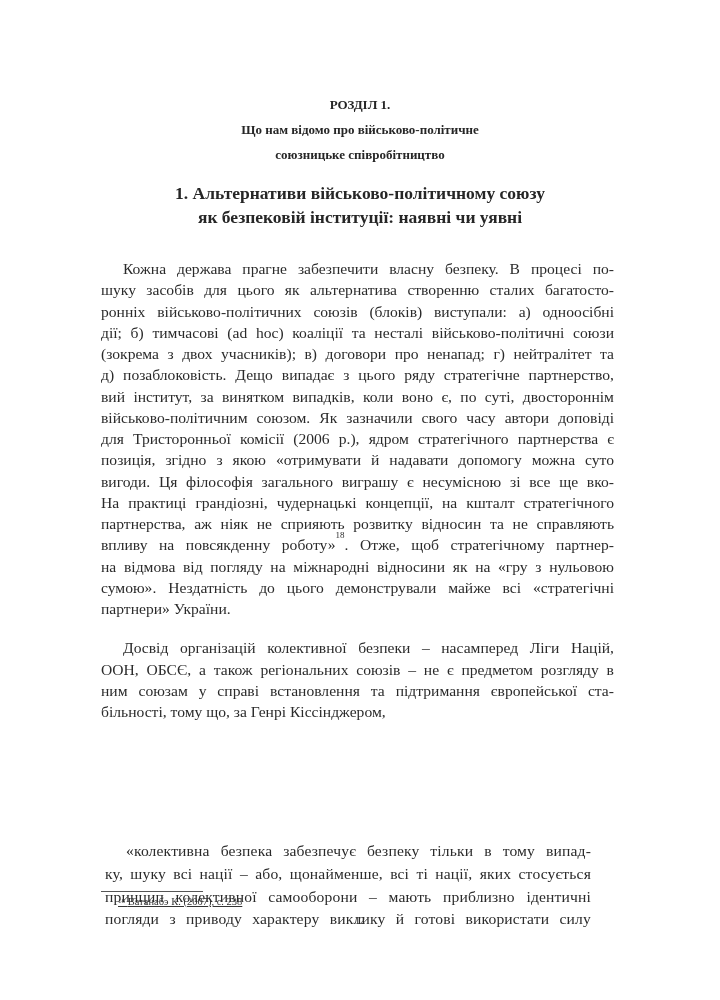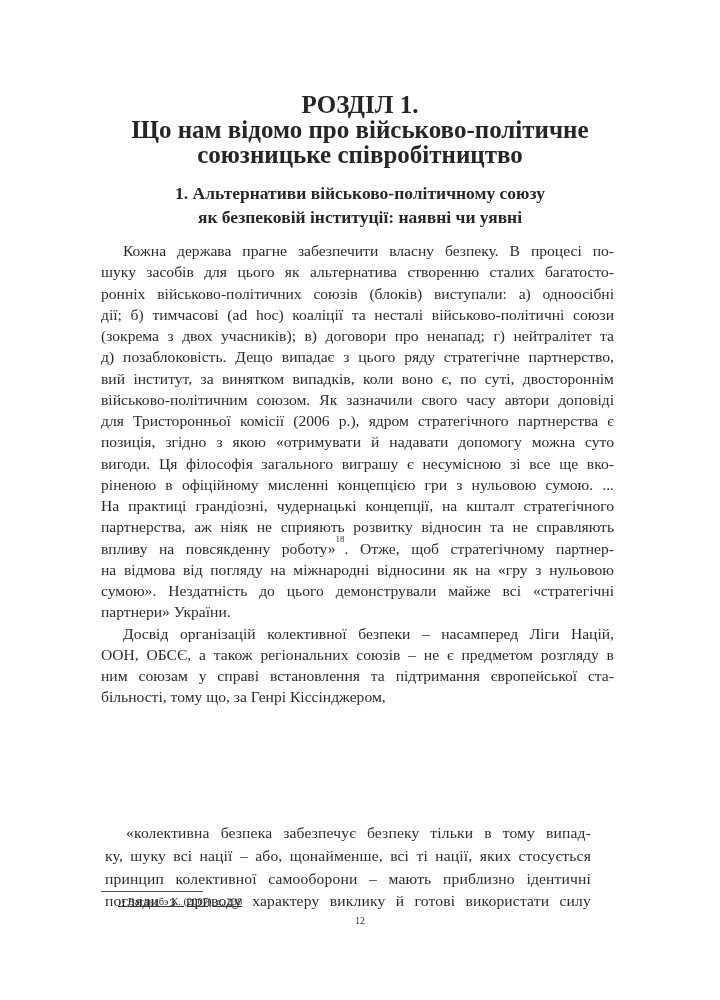--- a/index.html
+++ b/index.html
@@ -3,33 +3,33 @@
 <meta charset="utf-8">
 <style>
   html, body { margin: 0; padding: 0; }
   body {
     width: 720px; height: 1000px; background: #ffffff; position: relative; overflow: hidden;
     font-family: "Liberation Serif", "DejaVu Serif", serif; color: #2b2b2b;
   }
   .page { position: absolute; left: 0; top: 0; width: 720px; height: 1000px; }
   .chapter-title {
     position: absolute; left: 100px; width: 520px; top: 92px; text-align: center;
-    font-weight: bold; font-size: 25px; line-height: 25px; color: #262626;
+    font-weight: bold; font-size: 13px; line-height: 25px; color: #262626;
   }
   .section-title {
     position: absolute; left: 100px; width: 520px; top: 181px; text-align: center;
     font-weight: bold; font-size: 17.5px; line-height: 24px; color: #262626;
   }
   .body-text {
     position: absolute; left: 101px; width: 513px; top: 240px;
     font-size: 15.6px; line-height: 21.25px;
   }
   .line { display: block; text-align: justify; text-align-last: justify; white-space: nowrap; }
   .line.last { text-align-last: left; }
-  .line.indent { padding-left: 22px; }
+  .line.indent { padding-left: 22px; margin-top: 18px; }
   .quote {
     position: absolute; left: 105px; width: 486px; top: 822px;
     font-size: 15.6px; line-height: 22.8px; letter-spacing: 0.15px;
   }
   .quote .line.indent { padding-left: 21px; }
   .footnote-rule {
     position: absolute; left: 101px; top: 891px; width: 102px; height: 0;
     border-top: 1px solid #555;
   }
   .footnote {
@@ -64,21 +64,20 @@
         <span class="line">шуку засобів для цього як альтернатива створенню сталих багатосто-</span>
         <span class="line">ронніх військово-політичних союзів (блоків) виступали: а) одноосібні</span>
         <span class="line">дії; б) тимчасові (ad hoc) коаліції та несталі військово-політичні союзи</span>
         <span class="line">(зокрема з двох учасників); в) договори про ненапад; г) нейтралітет та</span>
         <span class="line">д) позаблоковість. Дещо випадає з цього ряду стратегічне партнерство,</span>
         <span class="line">вий інститут, за винятком випадків, коли воно є, по суті, двостороннім</span>
         <span class="line">військово-політичним союзом. Як зазначили свого часу автори доповіді</span>
         <span class="line">для Тристоронньої комісії (2006 р.), ядром стратегічного партнерства є</span>
         <span class="line">позиція, згідно з якою «отримувати й надавати допомогу можна суто</span>
         <span class="line">вигоди. Ця філософія загального виграшу є несумісною зі все ще вко-</span>
-        <span class="line">ріненою в офіційному мисленні концепцією гри з нульовою сумою. ...</span>
         <span class="line">На практиці грандіозні, чудернацькі концепції, на кшталт стратегічного</span>
         <span class="line">партнерства, аж ніяк не сприяють розвитку відносин та не справляють</span>
         <span class="line"><span>впливу на повсякденну роботу»</span><sup class="fn">18</sup><span>. Отже, щоб стратегічному партнер-</span></span>
         <span class="line">на відмова від погляду на міжнародні відносини як на «гру з нульовою</span>
         <span class="line">сумою». Нездатність до цього демонстрували майже всі «стратегічні</span>
         <span class="line last">партнери» України.</span>
       </div>
       <div>
         <span class="line indent">Досвід організацій колективної безпеки – насамперед Ліги Націй,</span>
         <span class="line">ООН, ОБСЄ, а також регіональних союзів – не є предметом розгляду в</span>

